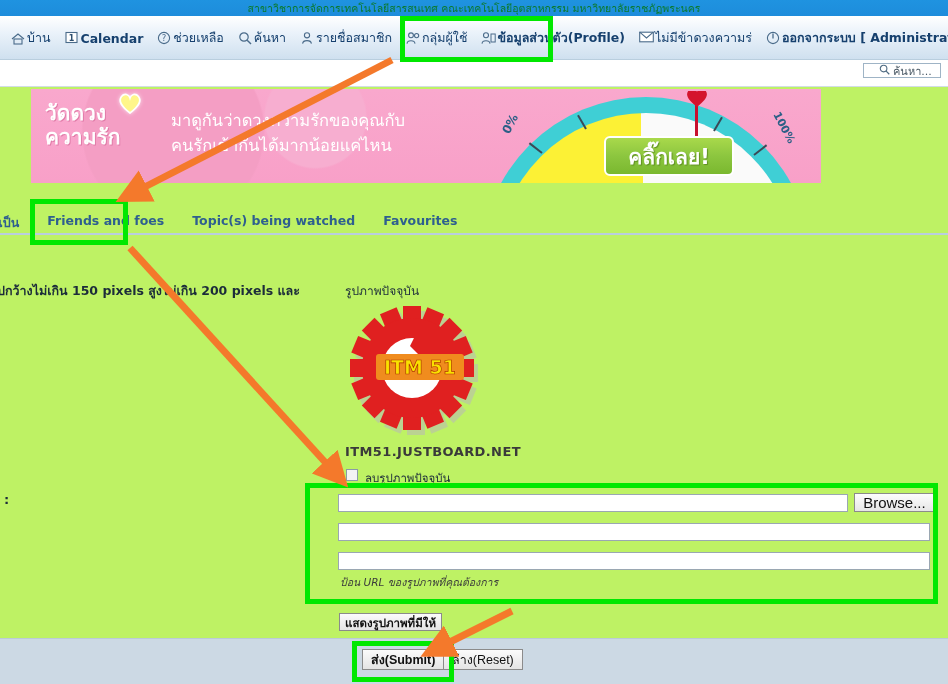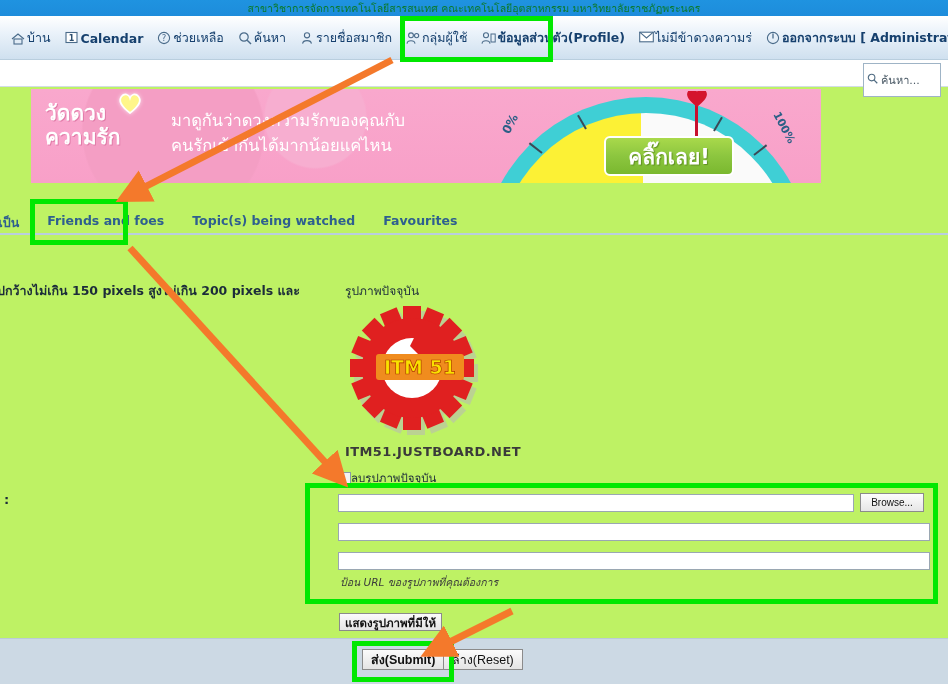--- a/index.html
+++ b/index.html
@@ -44,23 +44,23 @@
   
   .ic-home svg, .ic-cal svg, .ic-help svg, .ic-search svg,
   .ic-user svg, .ic-group svg, .ic-profile svg, .ic-mail svg, .ic-power svg { display:block; }
 
   
   .searchrow {
     position:absolute; left:0; top:60px; width:948px; height:27px;
     background:#ffffff; border-bottom:1px solid #d2dde6;
   }
   .searchbox {
-    position:absolute; right:7px; top:3px; width:78px; height:34px;
+    position:absolute; right:7px; top:3px; width:78px; height:15px;
     border:1px solid #9fb4c6; background:#fff;
-    display:flex; align-items:center; gap:3px; padding:0 3px;
+    display:flex; align-items:center; gap:3px; padding:0 15px;
     font-size:11px; color:#4b5a66;
   }
   .searchbox .mag { flex:0 0 auto; }
 
   
   .adwrap {
     position:absolute; left:31px; top:89px; width:790px; height:94px;
     overflow:hidden; border:0;
   }
   .ad {
@@ -148,36 +148,36 @@
   .colon { position:absolute; left:4px; top:492px; font-size:13px; color:#1c2c3a; font-weight:bold; }
 
   
   .avatar { position:absolute; left:336px; top:304px; width:152px; height:132px; }
   .avatar-cap {
     position:absolute; left:345px; top:444px;
     font-size:13px; font-weight:bold; color:#3a3a3a;
     letter-spacing:0.4px; font-family:"DejaVu Sans", sans-serif;
   }
 
-  .chkrow { position:absolute; left:339px; top:469px; display:flex; align-items:center; }
+  .chkrow { position:absolute; left:346px; top:469px; display:flex; align-items:flex-start; gap:7px; }
   .chkbox { width:12px; height:12px; border:1px solid #8a9aa8; background:#f3f3f3; }
   .chklabel { font-size:11.5px; color:#1c2c3a; }
 
   .fieldarea { position:absolute; left:338px; top:493px; width:596px; }
   .row { display:flex; align-items:center; gap:6px; }
   .txtinput {
     height:18px; border:1px solid #9aa7b2; background:#fff;
     font-size:11px; padding:0 3px; color:#111;
   }
   .txtinput.w1 { width:516px; }
   .txtinput.w2 { width:592px; }
   .browsebtn {
     height:19px; min-width:64px; padding:0 8px;
     border:1px solid #8b8b8b; background:linear-gradient(to bottom,#fdfdfd,#e6e6e6);
-    font-size:10px; color:#111; cursor:pointer;
+    font-size:15px; color:#111; cursor:pointer;
   }
   .hint { font-size:10.5px; font-style:italic; color:#3b3b3b; margin:4px 0 0 2px; }
   .gapd { height:9px; }
 
   .availbtn {
     position:absolute; left:339px; top:613px; height:18px; padding:0 5px;
     border:1px solid #8b8b8b; background:linear-gradient(to bottom,#fbfbfb,#e4e4e4);
     font-size:11.5px; font-weight:bold; color:#111; cursor:pointer; white-space:nowrap;
   }
   .footerband {

